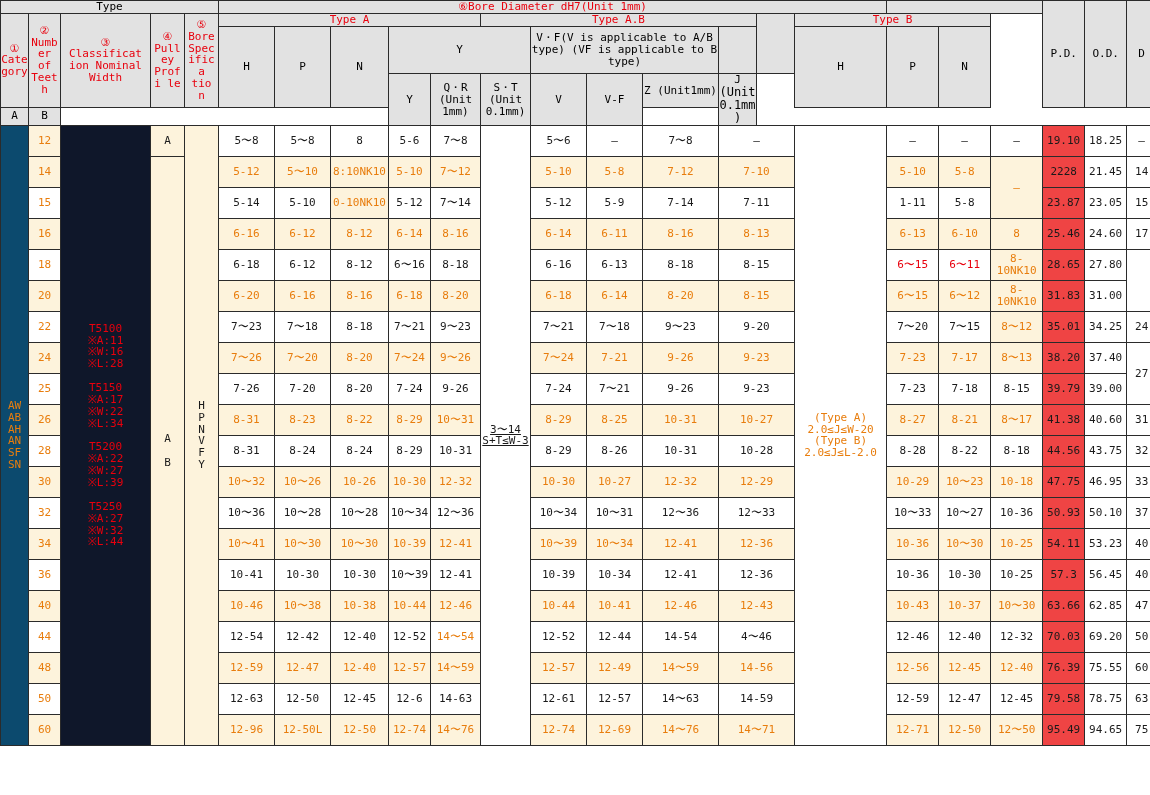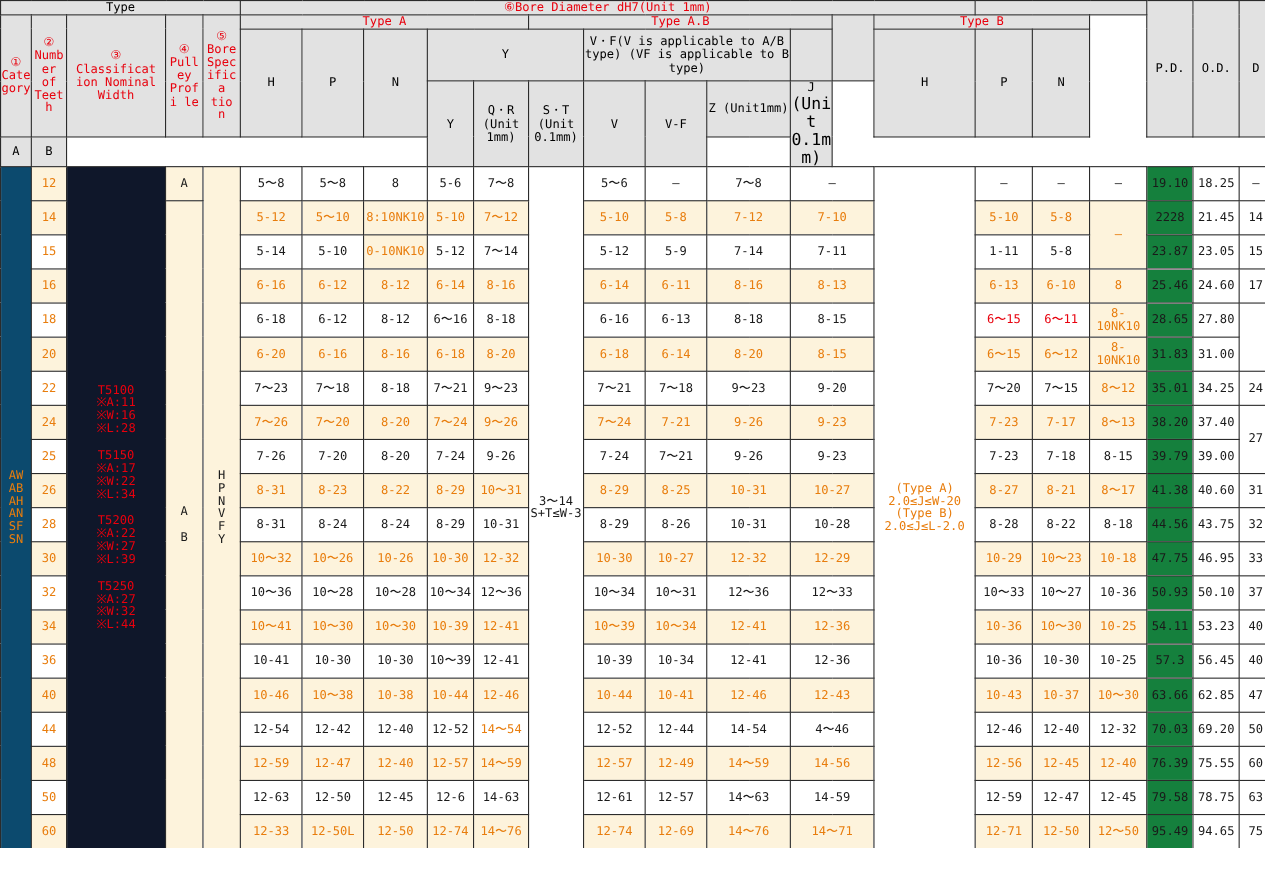--- a/index.html
+++ b/index.html
@@ -15,31 +15,31 @@
     font-size:11px;
     line-height:1.08;
     overflow:hidden;
     word-break:break-word;
   }
   .hdr{background:#e2e2e2;}
   .hdr-red{color:#e8000d;text-align:center;}
   .rowh{height:31px;}
   .cellY{background:#fdf3dc;}
   .cellW{background:#ffffff;}
-  .cellG{background:#15803d;}
+  .cellG{background:#ef4444;}
   .orange{color:#e87d0d;}
   .red{color:#e8000d;}
   .black{color:#1a1a1a;}
   .catcell{background:#0c4a6e;color:#e87d0d;font-size:12px;line-height:2.1;}
   .cls{background:#0f172a;color:#e8000d;font-size:11px;line-height:1.55;}
   .prof{background:#fdf3dc;color:#1a1a1a;font-size:12px;line-height:2.05;}
   .bore{background:#fdf3dc;color:#1a1a1a;font-size:12px;line-height:2.25;}
   .jcell{background:#ffffff;color:#e87d0d;font-size:10.5px;line-height:1.5;}
-  .stcell{background:#ffffff;color:#1a1a1a;font-size:11px;line-height:1.4;}
-  .tiny{font-size:15px;}
+  .stcell{background:#ffffff;color:#1a1a1a;font-size:11px;line-height:1.4;text-decoration:underline;}
+  .tiny{font-size:12px;}
   .vsmall{font-size:10px;}
   .tc-title{font-size:12px;}
   .hdr-small{font-size:10.5px;margin-left:13px;}
 </style>
 </head>
 <body>
 
 <div id="sheet">
 <table class="spec">
   <colgroup>
@@ -538,21 +538,21 @@
     <td class="cellW black">12-47</td>
     <td class="cellW black">12-45</td>
     <td class="cellG black">79.58</td>
     <td class="cellW black">78.75</td>
     <td class="cellW black">63</td>
 
   </tr>
 
   <tr class="rowh">
     <td class="cellY orange">60</td>
-    <td class="cellY orange">12-33</td>
+    <td class="cellY orange">12-96</td>
     <td class="cellY orange">12-50L</td>
     <td class="cellY orange">12-50</td>
     <td class="cellY orange">12-74</td>
     <td class="cellY orange">14〜76</td>
     <td class="cellY orange">12-74</td>
     <td class="cellY orange">12-69</td>
     <td class="cellY orange" colspan="2">14〜76</td>
     <td class="cellY orange" colspan="2">14〜71</td>
     <td class="cellY orange">12-71</td>
     <td class="cellY orange">12-50</td>

